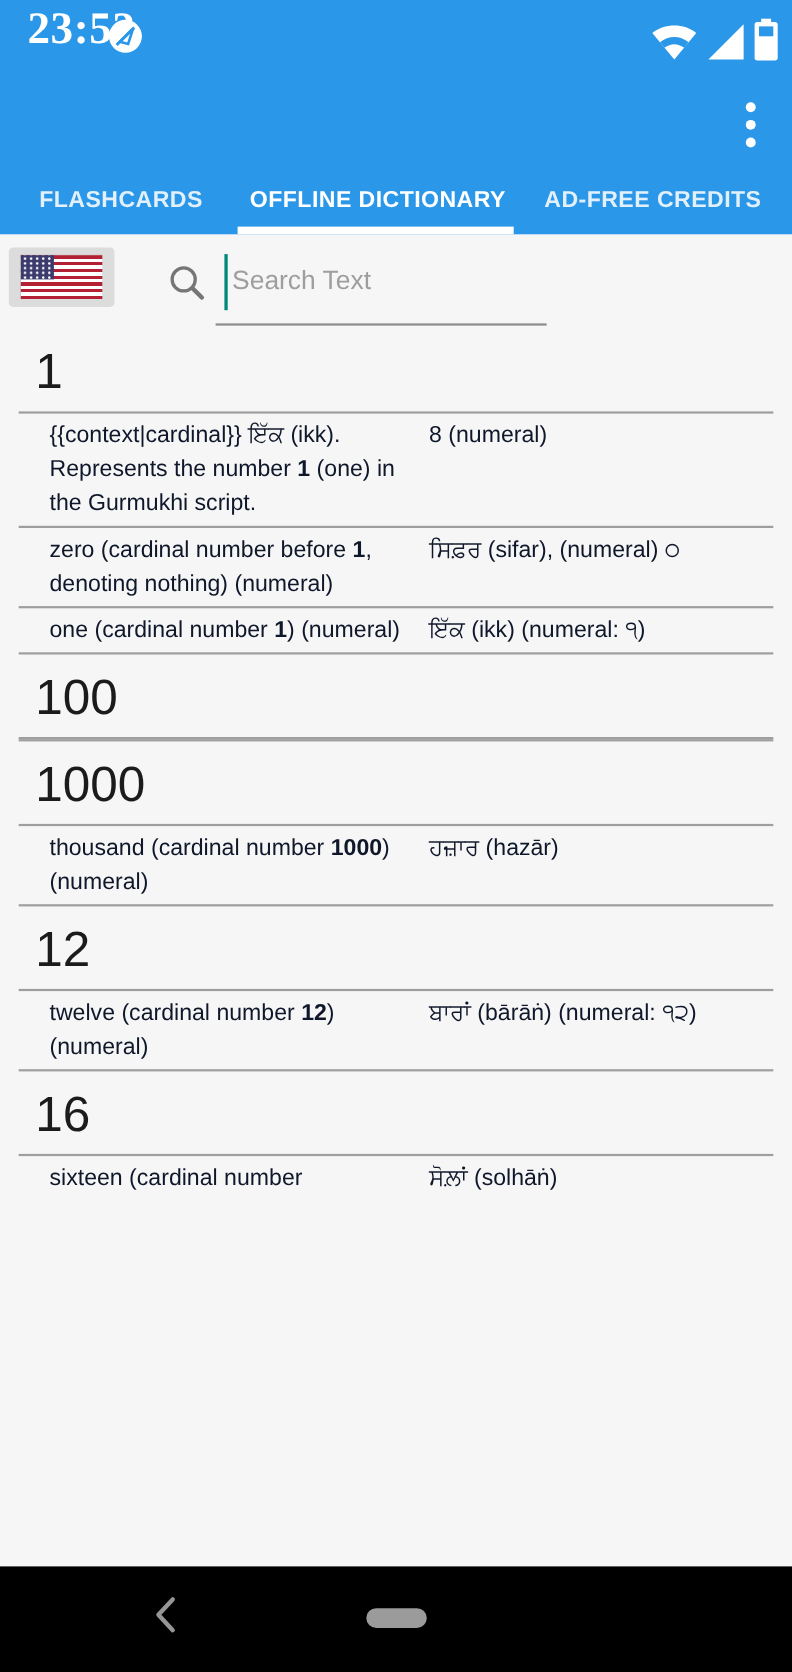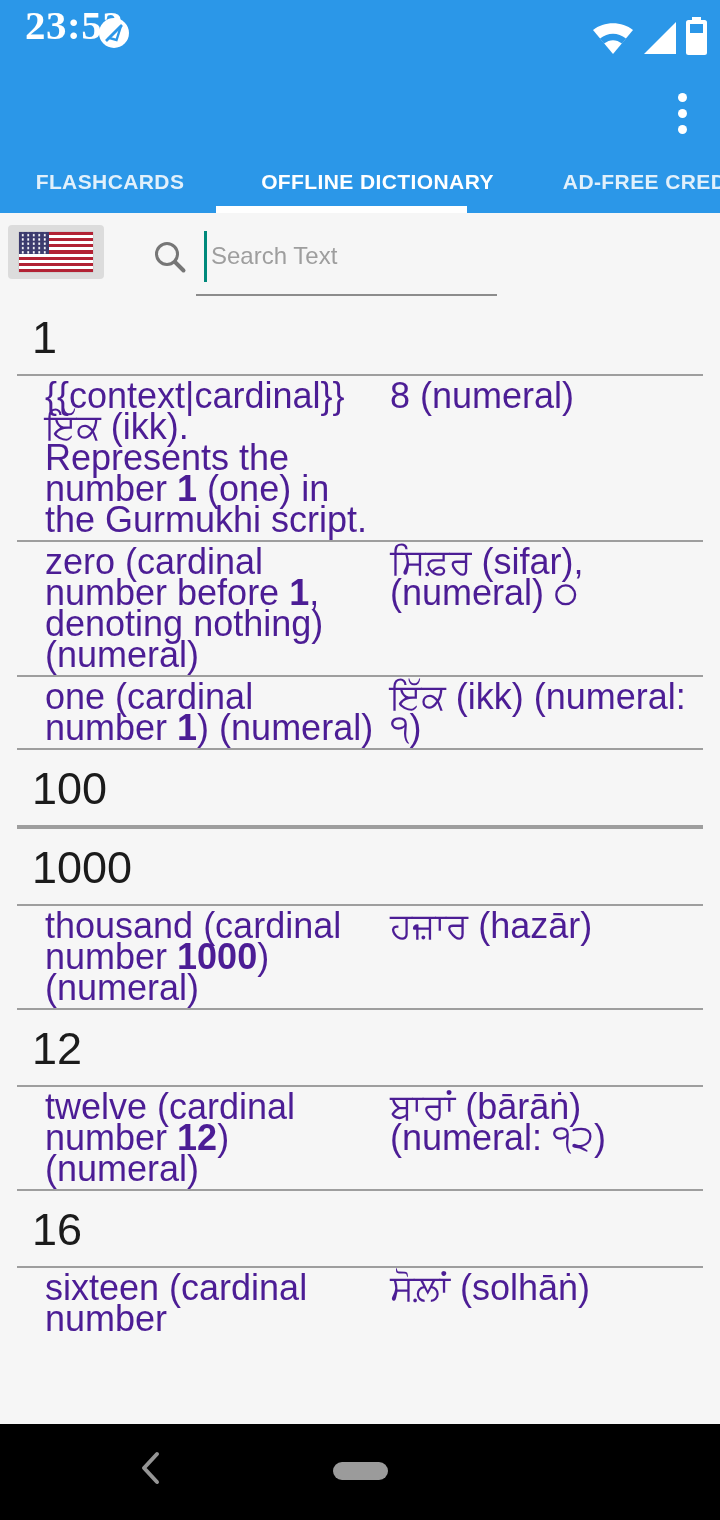--- a/index.html
+++ b/index.html
@@ -10,39 +10,39 @@
     -webkit-font-smoothing:antialiased;
   }
   
   .appbar{position:absolute;left:0;top:0;width:720px;height:213px;background:#2b97e8;}
   .time{position:absolute;left:25px;top:1px;color:#fff;font-size:41px;font-weight:700;letter-spacing:.5px;font-family:Liberation Serif, serif;}
   .notif-icon{position:absolute;left:98px;top:17px;width:32px;height:32px;}
   .status-icons{position:absolute;right:12px;top:16px;display:flex;align-items:flex-end;gap:7px;}
   .overflow-btn{position:absolute;right:14px;top:80px;width:48px;height:66px;display:flex;flex-direction:column;align-items:center;justify-content:center;gap:7px;cursor:pointer;}
   .overflow-btn .dot{width:9px;height:9px;border-radius:50%;background:#fff;}
   
-  .tabs{position:absolute;left:0;bottom:0;width:588px;height:62px;display:grid;grid-template-columns:220px 247px 253px;gap:34px;}
+  .tabs{position:absolute;left:0;bottom:0;width:588px;height:62px;display:grid;grid-template-columns:220px 247px 253px;}
   .tab{display:flex;align-items:center;justify-content:center;color:#fff;font-size:21px;font-weight:700;letter-spacing:.4px;cursor:pointer;white-space:nowrap;}
   .tab.inactive{opacity:.86;}
   .tab-indicator{position:absolute;left:216px;bottom:0;width:251px;height:7px;background:#fff;}
   
   .flag-btn{position:absolute;left:8px;top:225px;width:96px;height:54px;background:#dcdcdc;border-radius:4px;display:flex;align-items:center;justify-content:center;cursor:pointer;}
   .flag{position:relative;width:74px;height:40px;background:repeating-linear-gradient(180deg,#b22234 0 3.08px,#ffffff 3.08px 6.16px);box-shadow:0 0 1px rgba(0,0,0,.3);}
   .canton{position:absolute;left:0;top:0;width:30px;height:21.6px;background-color:#3c3b6e;background-image:radial-gradient(circle,#fff .9px,rgba(0,0,0,0) 1.3px);background-size:5.5px 4.3px;background-position:1px 1px;}
   .search-icon{position:absolute;left:150px;top:237px;width:40px;height:40px;}
   .text-caret{position:absolute;left:204px;top:231px;width:3px;height:51px;background:#00897b;}
   .search-input{position:absolute;left:211px;top:230px;width:282px;height:52px;border:none;outline:none;background:transparent;font-size:24px;color:#333;font-family:inherit;padding:0;caret-color:#00897b;}
   .search-input::placeholder{color:#9e9e9e;opacity:1;}
   .search-underline{position:absolute;left:196px;top:294px;width:301px;height:2px;background:#8c8c8c;}
   
   .list{position:absolute;left:0;top:308px;width:720px;height:1116px;overflow:hidden;}
   .section-headword{font-size:45px;line-height:52px;color:#1b1b1b;padding:13px 0 10px 32px;}
   .section:first-child .section-headword{padding-top:4px;}
   .divider{height:2px;background:#9e9e9e;margin:0 17px;}
-  .entry{display:grid;grid-template-columns:330px 1fr;column-gap:15px;padding:4px 15px 5px 45px;font-size:36px;line-height:31px;color:#4c1d95;cursor:pointer;}
+  .entry{display:grid;grid-template-columns:330px 1fr;column-gap:15px;padding:4px 15px 5px 45px;font-size:21px;line-height:31px;color:#0f172a;cursor:pointer;}
   .entry b{font-weight:700;}
   
   .navbar{position:absolute;left:0;bottom:0;width:720px;height:96px;background:#000;}
   .back-btn{position:absolute;left:126px;top:1444px;width:48px;height:52px;display:flex;align-items:center;justify-content:center;cursor:pointer;}
   .home-pill{position:absolute;left:333px;top:1462px;width:55px;height:18px;border-radius:9px;background:#9b9b9b;cursor:pointer;}
 </style>
 </head>
 <body>
 
 <div class="appbar">

